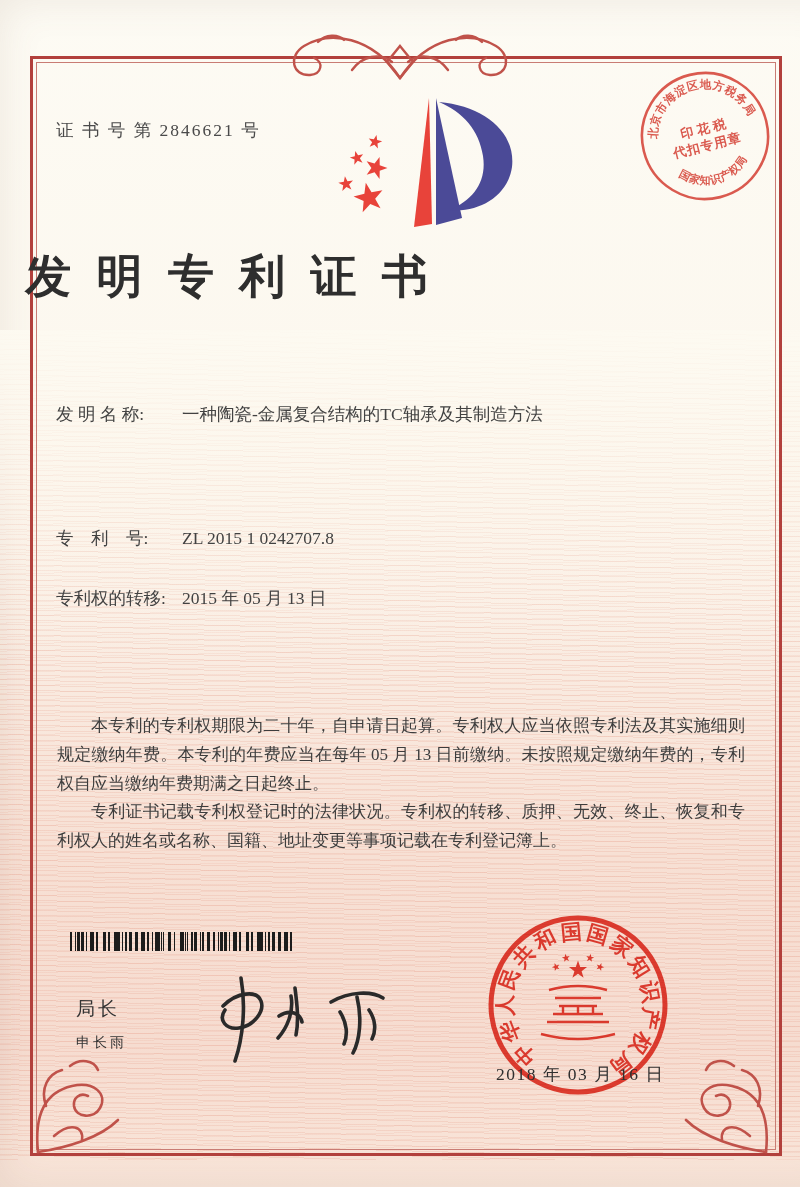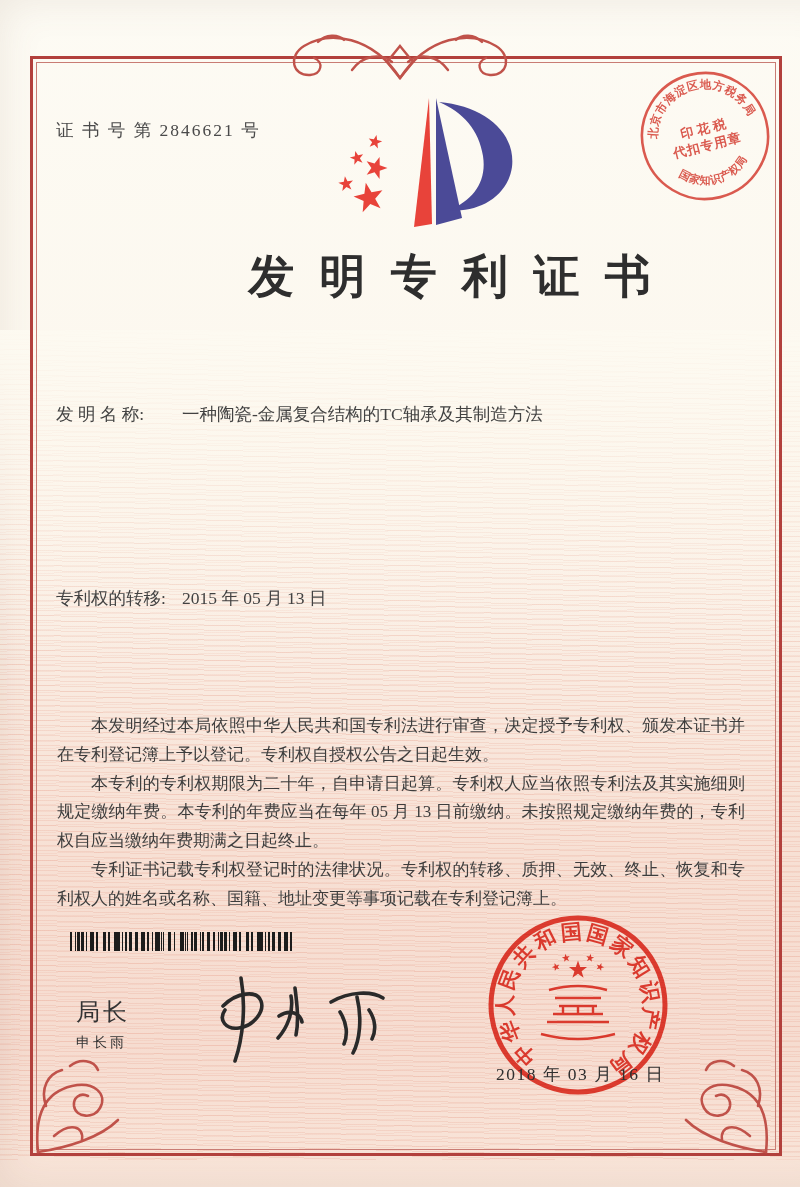--- a/index.html
+++ b/index.html
@@ -28,35 +28,35 @@
   }
   .frame::after{
     content:"";position:absolute;inset:3px;
     border:1px solid #c97c74;
   }
   .cert-no{
     position:absolute;left:56px;top:118px;
     font-size:17.5px;letter-spacing:2px;color:#4a4a4a;
   }
   .title{
-    position:absolute;left:0;top:246px;width:676px;text-align:right;
+    position:absolute;left:0;top:246px;width:676px;text-align:left;
     font-size:46px;font-weight:600;color:#2e2e2e;
     letter-spacing:.55em;text-indent:.55em;
   }
   .field-row{position:absolute;left:56px;width:690px;font-size:17.5px;color:#424242;white-space:nowrap;}
   .field-row .lbl{display:inline-block;width:126px;margin-top:36px;}
   .paras{position:absolute;left:57px;top:712px;width:688px;font-size:17px;line-height:28.8px;color:#3d3d3d;}
   .paras p{margin:0;text-indent:2em;text-align:justify;}
   .barcode{
     position:absolute;left:70px;top:932px;width:224px;height:19px;
     background-image:
       repeating-linear-gradient(90deg,#1c1c1c 0 2px,rgba(0,0,0,0) 2px 5px,#1c1c1c 5px 6px,rgba(0,0,0,0) 6px 11px),
       repeating-linear-gradient(90deg,#1c1c1c 0 1px,rgba(0,0,0,0) 1px 7px,#1c1c1c 7px 10px,rgba(0,0,0,0) 10px 13px);
   }
-  .director-title{position:absolute;left:76px;top:996px;font-size:24px;letter-spacing:3px;color:#333;
+  .director-title{position:absolute;left:76px;top:996px;font-size:19px;letter-spacing:3px;color:#333;
     font-family:Liberation Sans, sans-serif;}
   .director-name{position:absolute;left:76px;top:1034px;font-size:14px;letter-spacing:3px;color:#333;
     font-family:"Liberation Sans","DejaVu Sans",sans-serif;}
   .sig{position:absolute;left:195px;top:968px;z-index:6;}
   .seal{position:absolute;left:483px;top:910px;z-index:4;mix-blend-mode:multiply;opacity:.95;}
   .seal-date{position:absolute;left:496px;top:1062px;z-index:5;font-size:17.5px;letter-spacing:1.5px;color:#2f2f2f;}
   .stamp{position:absolute;left:635px;top:66px;z-index:6;transform:rotate(-14deg);mix-blend-mode:multiply;opacity:.9;}
   .logo{position:absolute;left:332px;top:92px;}
   .ornament{position:absolute;z-index:3;}
   .orn-top{left:252px;top:18px;}
@@ -137,26 +137,28 @@
       <text x="70" y="67" text-anchor="middle" style="font-size:13px;font-weight:bold;font-family:'Liberation Sans',sans-serif">印 花 税</text>
       <text x="70" y="84" text-anchor="middle" style="font-size:13px;font-weight:bold;font-family:'Liberation Sans',sans-serif;letter-spacing:1px">代扣专用章</text>
     </g>
   </svg>
 
   <div class="title">发明专利证书</div>
 
   <div class="field-row" style="top:366px">
     <span class="lbl">发 明 名 称:</span><span>一种陶瓷-金属复合结构的TC轴承及其制造方法</span>
   </div>
+  <div class="field-row" style="top:490px">
+    <span class="lbl">专　利　号:</span><span>ZL 2015 1 0242707.8</span>
+  </div>
   <div class="field-row" style="top:550px">
     <span class="lbl">专利权的转移:</span><span>2015 年 05 月 13 日</span>
   </div>
 
   <div class="paras">
-    <p>本发明经过本局依照中华人民共和国专利法进行审查，决定授予专利权、颁发本证书并在专利登记簿上予以登记。专利权自授权公告之日起生效。</p>
     <p>本专利的专利权期限为二十年，自申请日起算。专利权人应当依照专利法及其实施细则规定缴纳年费。本专利的年费应当在每年 05 月 13 日前缴纳。未按照规定缴纳年费的，专利权自应当缴纳年费期满之日起终止。</p>
     <p>专利证书记载专利权登记时的法律状况。专利权的转移、质押、无效、终止、恢复和专利权人的姓名或名称、国籍、地址变更等事项记载在专利登记簿上。</p>
   </div>
 
   <div class="barcode"></div>
 
   <div class="director-title">局长</div>
   <div class="director-name">申长雨</div>
 
   <svg class="sig" width="210" height="100" viewBox="0 0 210 100">

